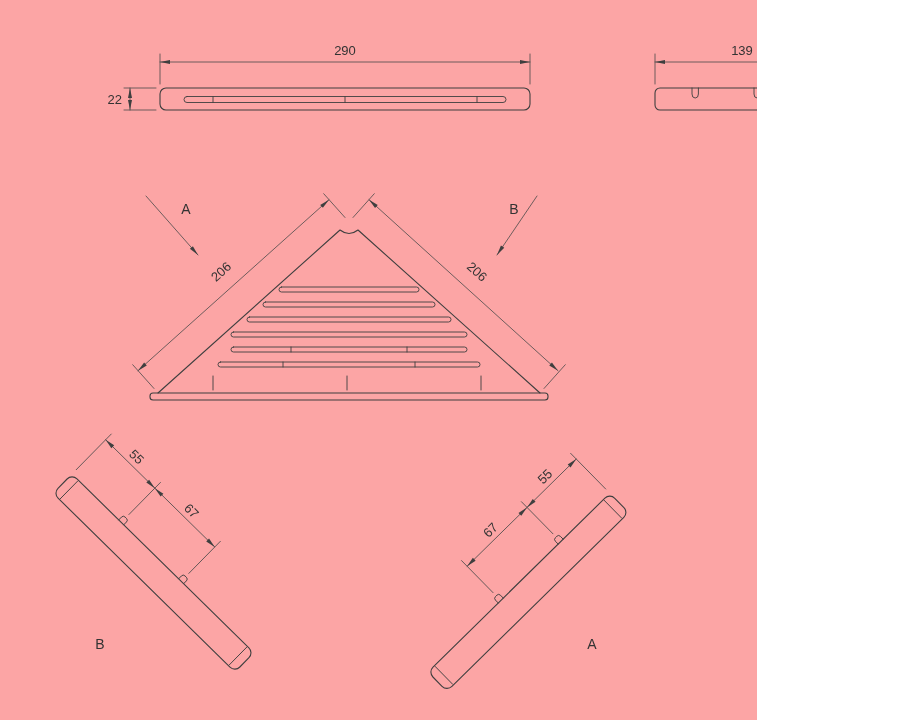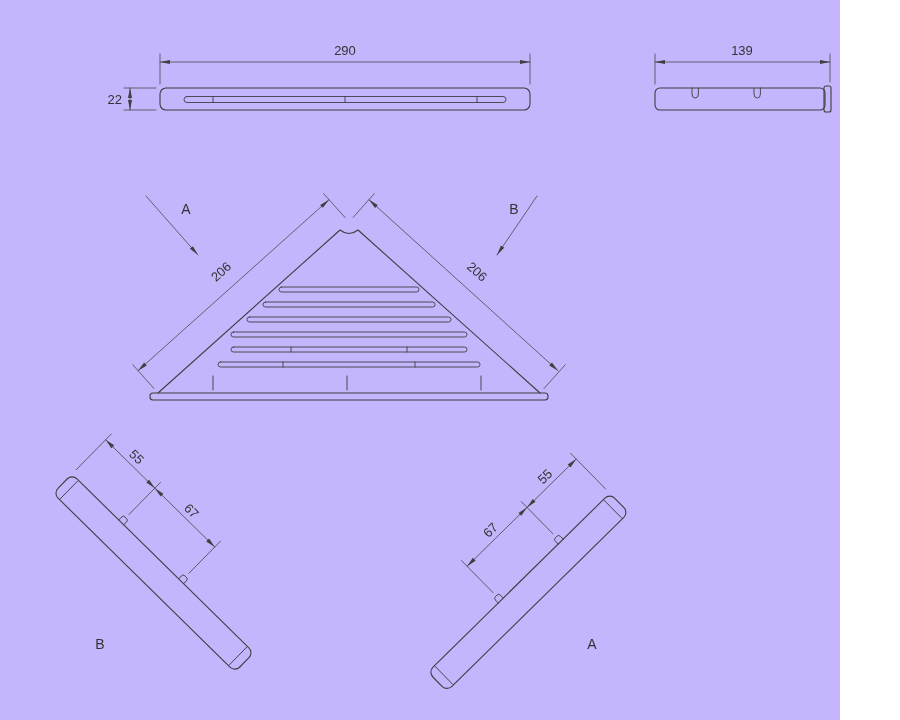--- a/index.html
+++ b/index.html
@@ -1,16 +1,16 @@
 <!DOCTYPE html>
 <html><head>
 <meta charset="utf-8">
 <style>
   html,body{margin:0;padding:0;background:#ffffff;}
-  .sheet{position:relative;width:840px;height:720px;background:#c4b5fd;overflow:hidden;}
+  .sheet{position:relative;width:757px;height:720px;background:#fca5a5;overflow:hidden;}
   svg{display:block;}
   .part{stroke:#3f3f3f;stroke-width:1.1;fill:none;stroke-linecap:round;stroke-linejoin:round;}
   .thin{stroke:#3f3f3f;stroke-width:0.9;fill:none;stroke-linecap:round;}
   .dim{stroke:#4a4a4a;stroke-width:0.8;fill:none;stroke-linecap:round;}
   text{fill:#333333;font-family:"Liberation Sans", sans-serif;font-size:13px;}
   text.letter{font-size:14px;}
 </style>
 </head>
 <body>
 

